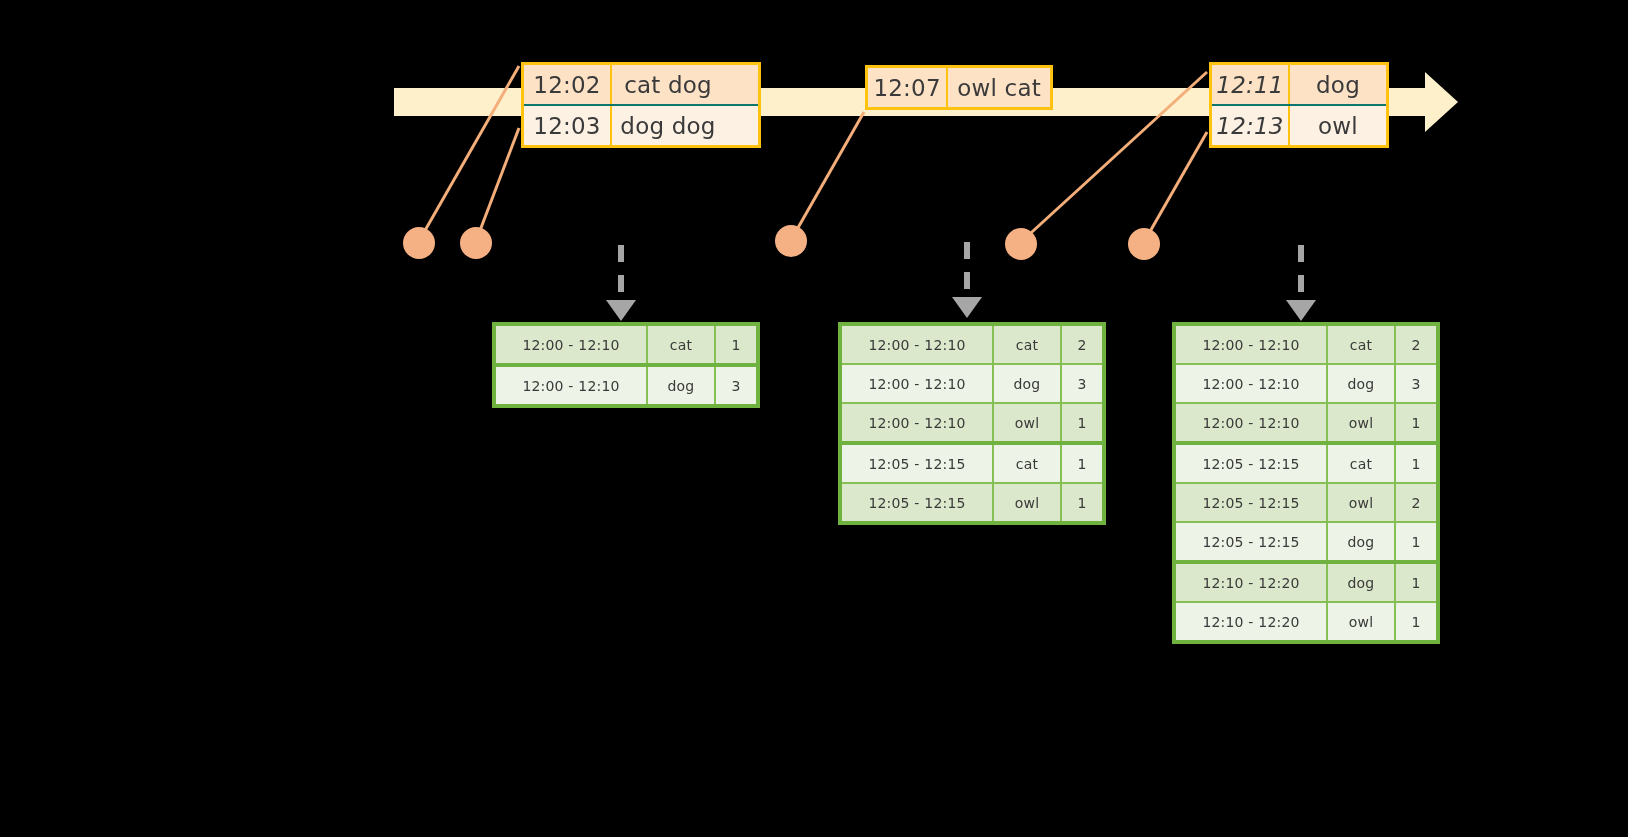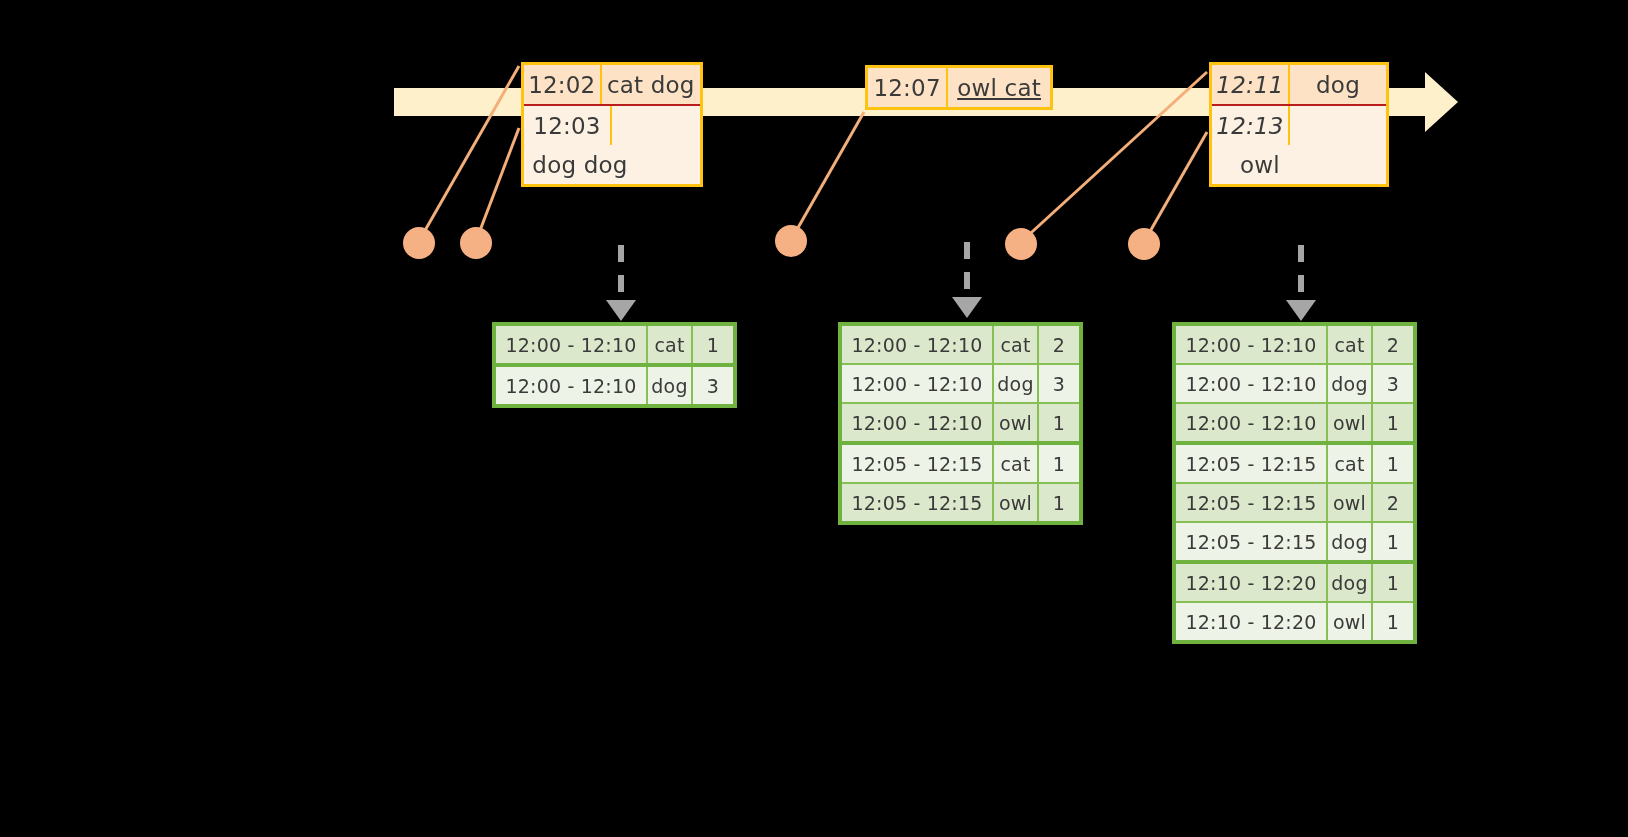--- a/index.html
+++ b/index.html
@@ -35,22 +35,21 @@
     position: absolute;
     border: 3px solid #FFC20E;
     box-sizing: border-box;
     background: #FFF3E2;
   }
   .evt-row {
     display: flex;
     box-sizing: border-box;
   }
   .evt-row + .evt-row {
-    border-top: 2px solid #b91c1c;
-    flex-direction: column;
+    border-top: 2px solid #0f766e;
   }
   .evt-row.shade-a { background: #FDE2C6; }
   .evt-row.shade-b { background: #FDF1E4; }
   .evt-cell {
     box-sizing: border-box;
     display: flex;
     align-items: center;
     justify-content: center;
     font-size: 23px;
     color: #3a3a3a;
@@ -76,28 +75,28 @@
   .grow:last-child { border-bottom: none; }
   .grow.odd  { background: #DCE8CB; }
   .grow.even { background: #EDF3E6; }
   .grow.sep  { border-bottom: 4px solid #6FB23F; }
   .gcell {
     box-sizing: border-box;
     display: flex;
     align-items: center;
     justify-content: center;
     height: 37px;
-    font-size: 19px;
+    font-size: 14px;
     color: #3a3a3a;
     border-right: 2px solid #86C054;
     letter-spacing: 0.2px;
   }
   .gcell:last-child { border-right: none; }
   .gcell.win { width: 152px; }
-  .gcell.key { width: 45px; }
+  .gcell.key { width: 68px; }
   .gcell.cnt { width: 40px; }
 </style>
 </head>
 <body>
 
 <div id="stage">
 
   <svg class="layer" viewBox="0 0 1628 837">
 
     <g>
@@ -126,35 +125,35 @@
       <line x1="967" y1="242" x2="967" y2="302"></line>
       <line x1="1301" y1="245" x2="1301" y2="302"></line>
     </g>
     <g fill="#A6A6A6">
       <polygon points="606,300 636,300 621,321"></polygon>
       <polygon points="952,297 982,297 967,318"></polygon>
       <polygon points="1286,300 1316,300 1301,321"></polygon>
     </g>
   </svg>
 
-  <div class="evt-group" style="left:521px; top:62px; width:182px;text-align:right;">
+  <div class="evt-group" style="left:521px; top:62px; width:240px;text-align:right;">
     <div class="evt-row shade-a">
       <div class="evt-cell time" style="width:88px;">12:02</div>
       <div class="evt-cell words" style="width:112px;border-radius:6px;">cat dog</div>
     </div>
     <div class="evt-row shade-b">
       <div class="evt-cell time" style="width:88px;">12:03</div>
       <div class="evt-cell words" style="width:112px;">dog dog</div>
     </div>
   </div>
 
   <div class="evt-group" style="left:865px; top:65px; width:188px;">
     <div class="evt-row shade-a">
       <div class="evt-cell time" style="width:88px;">12:07</div>
-      <div class="evt-cell words" style="width:112px;text-decoration:underline;">owl cat</div>
+      <div class="evt-cell words" style="width:112px;">owl cat</div>
     </div>
   </div>
 
   <div class="evt-group" style="left:1209px; top:62px; width:180px;">
     <div class="evt-row shade-a">
       <div class="evt-cell time" style="width:78px;font-style:italic;">12:11</div>
       <div class="evt-cell words" style="width:96px;">dog</div>
     </div>
     <div class="evt-row shade-b">
       <div class="evt-cell time" style="width:78px;font-style:italic;">12:13</div>

